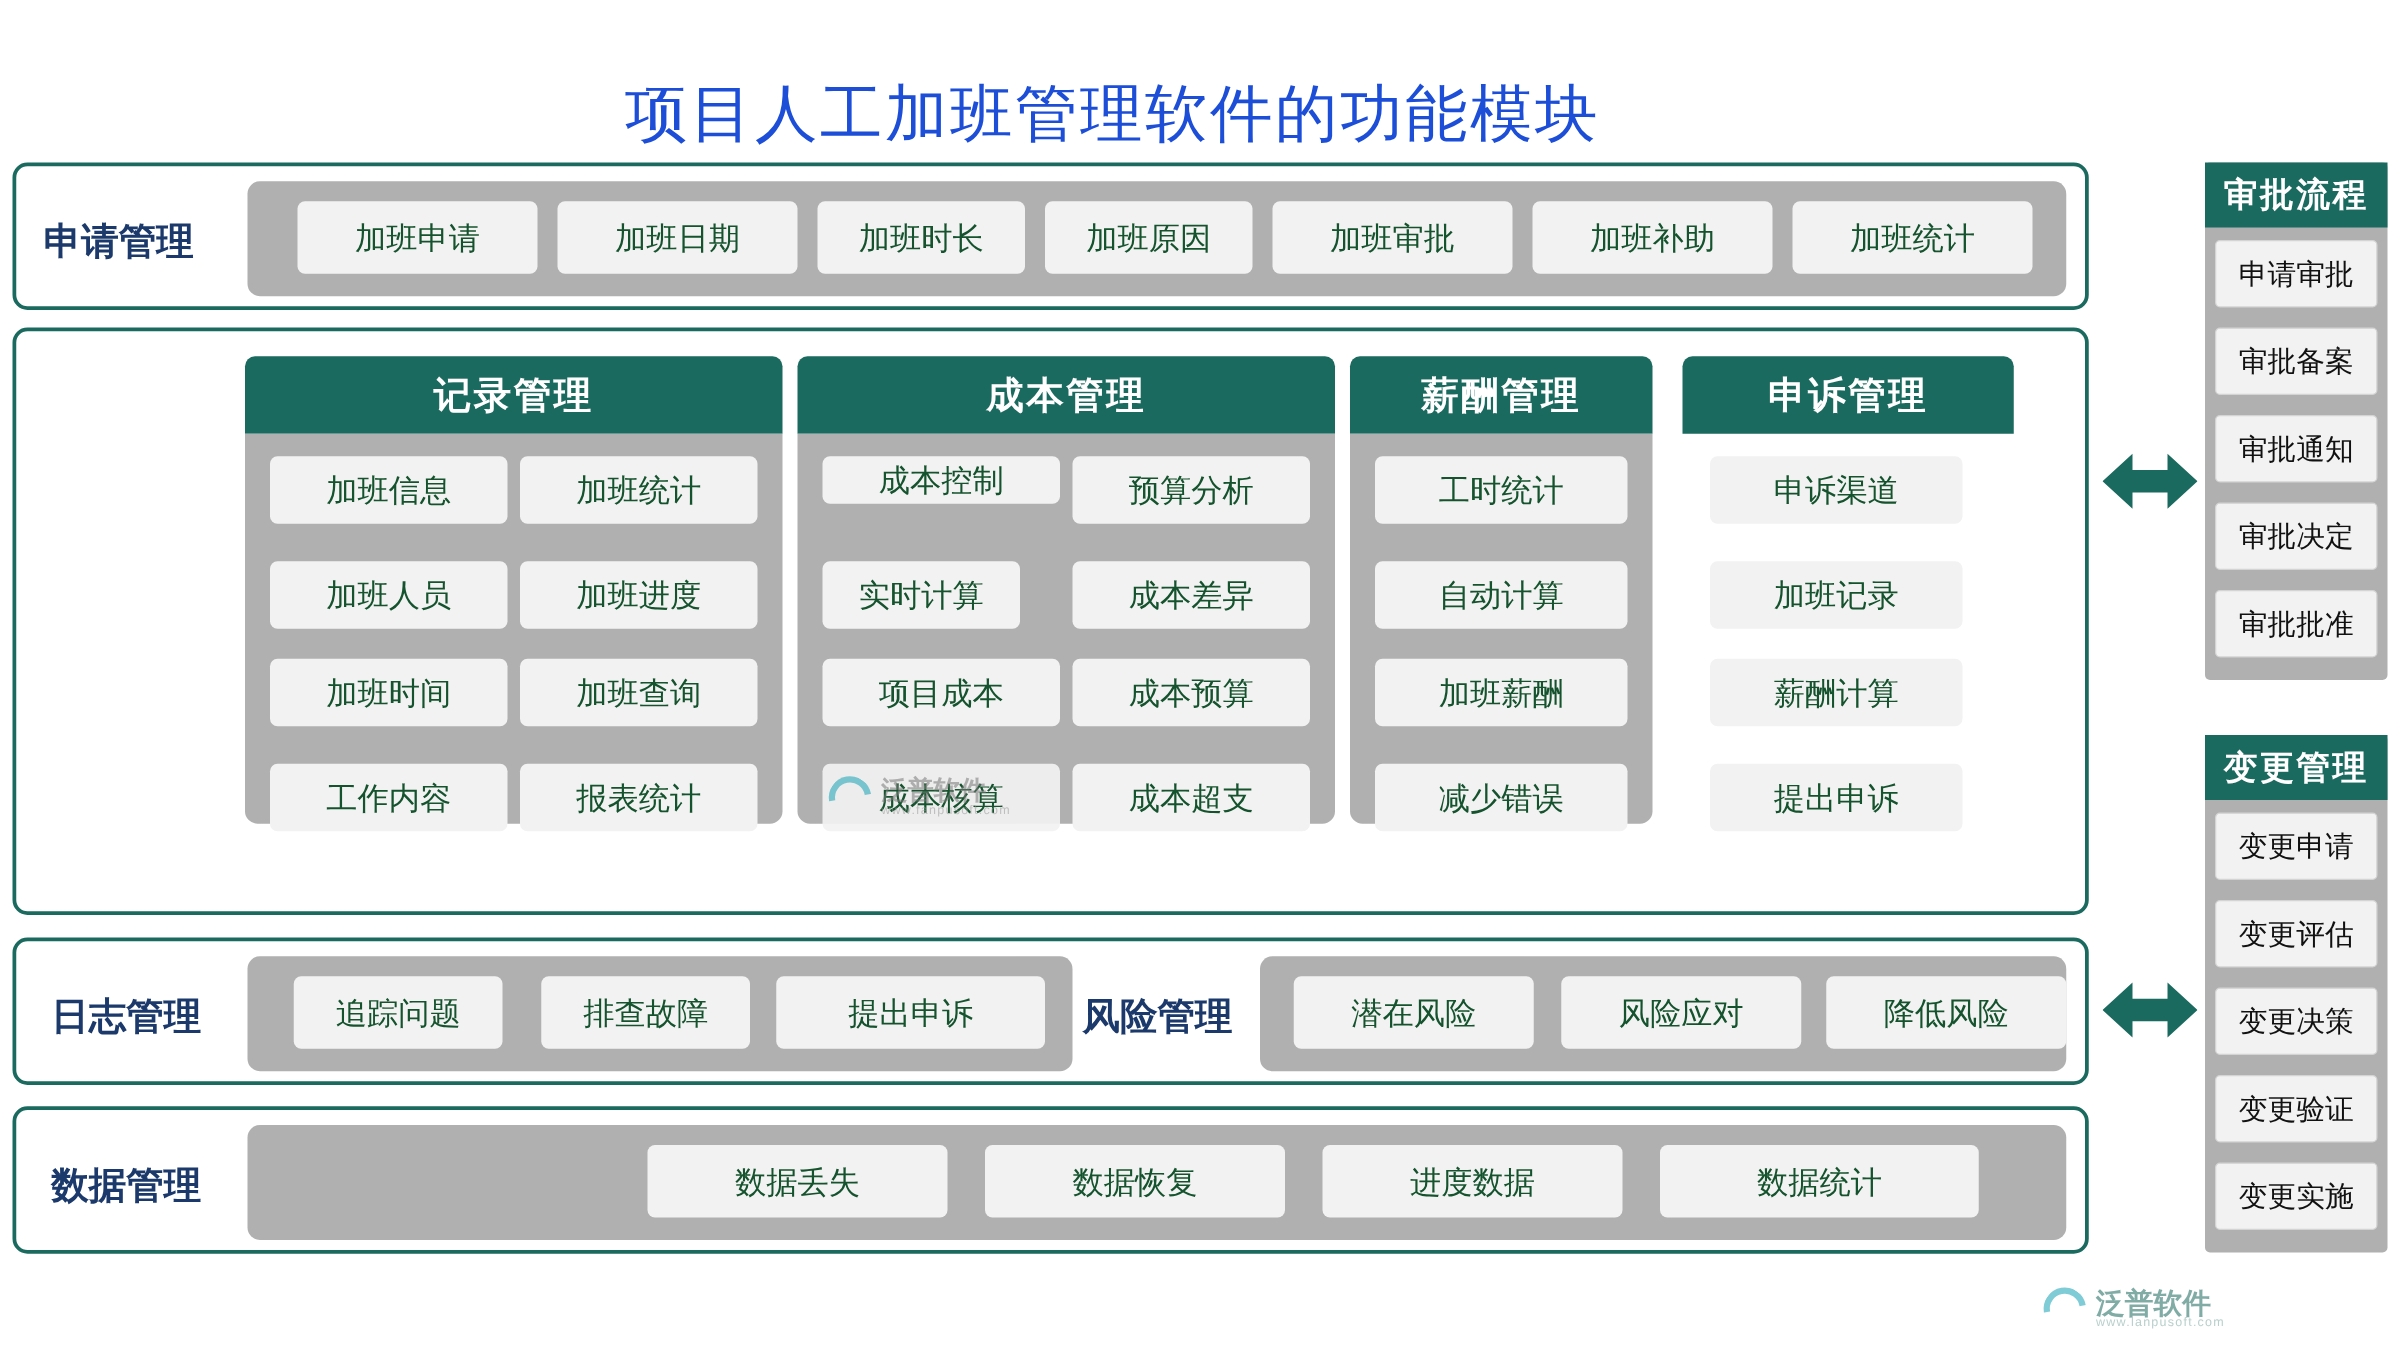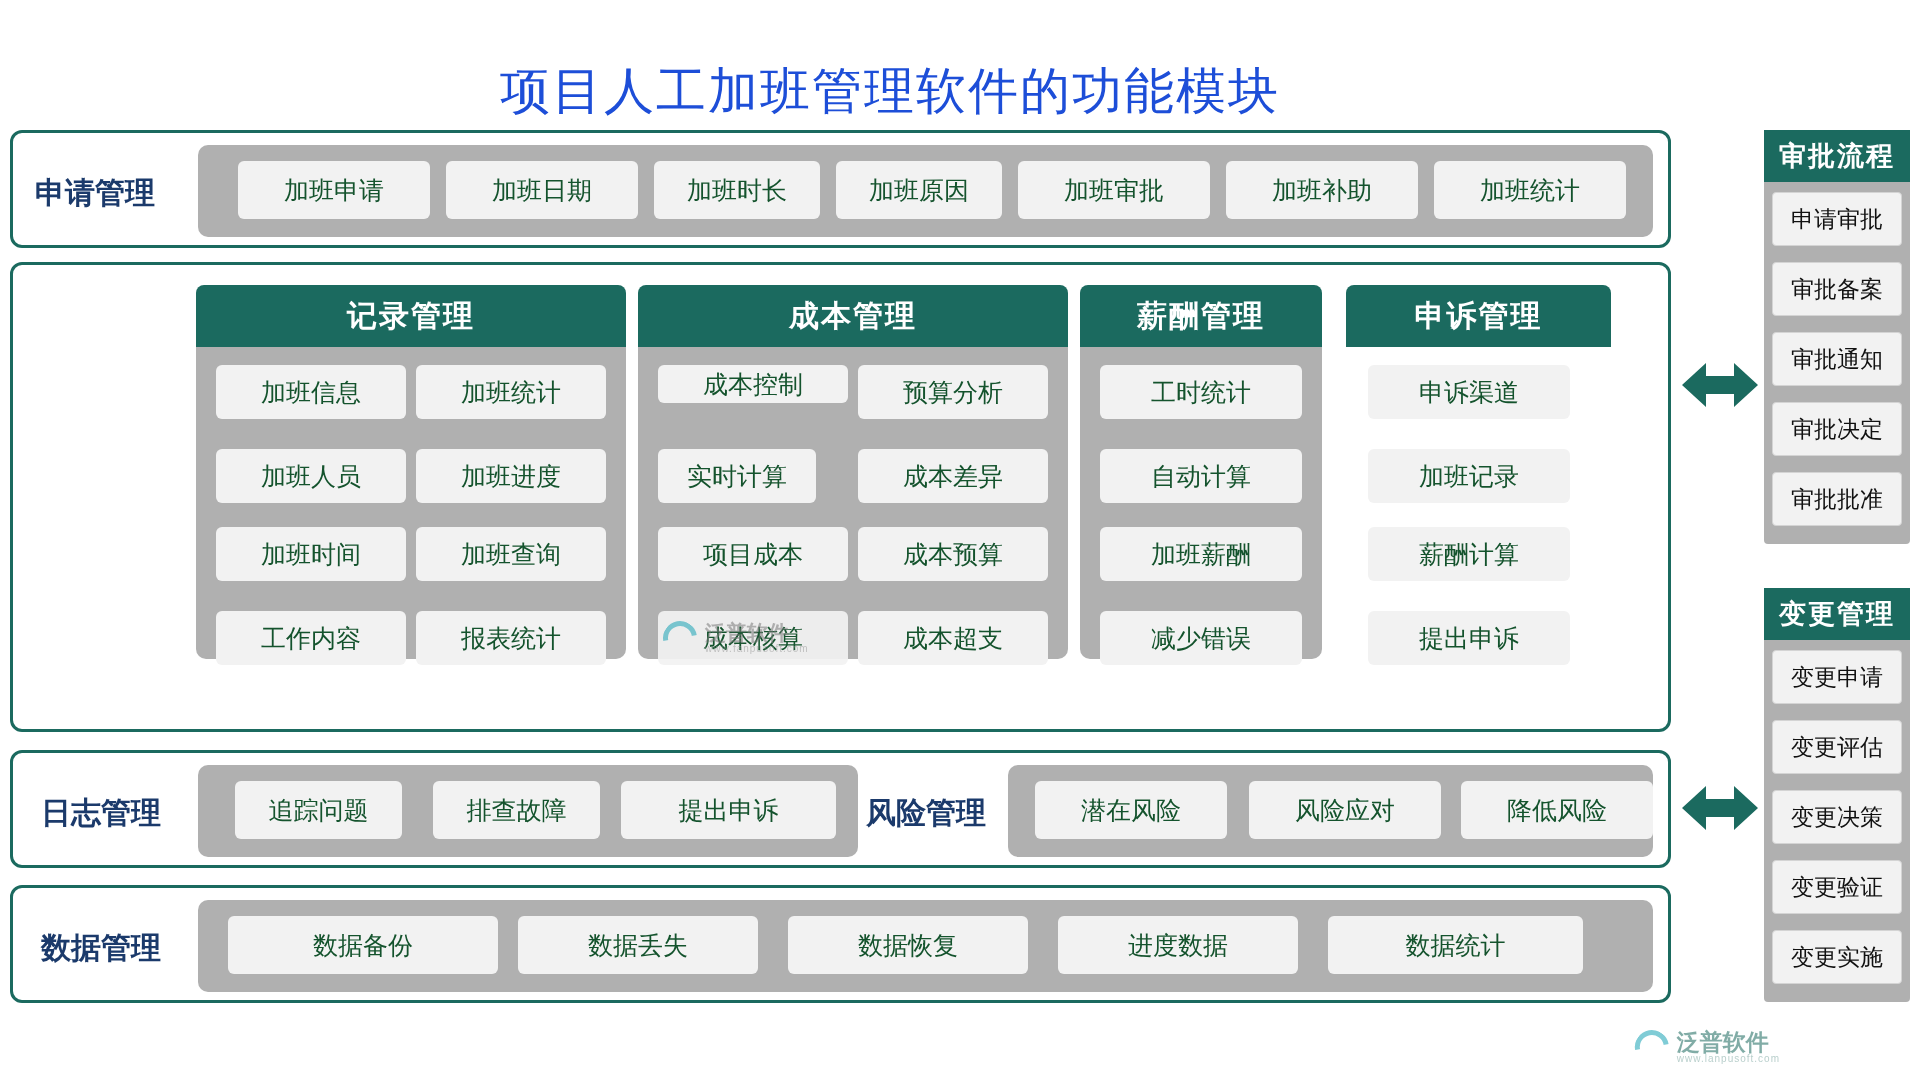--- a/index.html
+++ b/index.html
@@ -189,21 +189,20 @@
     <div class="panel-label" style="left:853px; top:40px;">风险管理</div>
     <div class="tray" style="left:995px; top:12px; width:645px; height:92px;"></div>
     <div class="chip" style="left:1022px; top:28px; width:192px; height:58px;">潜在风险</div>
     <div class="chip" style="left:1236px; top:28px; width:192px; height:58px;">风险应对</div>
     <div class="chip" style="left:1448px; top:28px; width:192px; height:58px;">降低风险</div>
   </div>
 
   <div class="panel" style="left:10px; top:885px; width:1661px; height:118px;">
     <div class="panel-label" style="left:28px; top:40px;">数据管理</div>
     <div class="tray" style="left:185px; top:12px; width:1455px; height:92px;"></div>
-    <div class="chip" style="left:215px; top:28px; width:270px; height:58px;">数据备份</div>
     <div class="chip" style="left:505px; top:28px; width:240px; height:58px;">数据丢失</div>
     <div class="chip" style="left:775px; top:28px; width:240px; height:58px;">数据恢复</div>
     <div class="chip" style="left:1045px; top:28px; width:240px; height:58px;">进度数据</div>
     <div class="chip" style="left:1315px; top:28px; width:255px; height:58px;">数据统计</div>
   </div>
 
   <svg class="arrow" style="left:1682px; top:355px;" width="76" height="60" viewBox="0 0 76 60">
     <polygon points="0,30 24,8 24,21 52,21 52,8 76,30 52,52 52,39 24,39 24,52" fill="#1b6a5f"></polygon>
   </svg>
   <svg class="arrow" style="left:1682px; top:778px;" width="76" height="60" viewBox="0 0 76 60">

